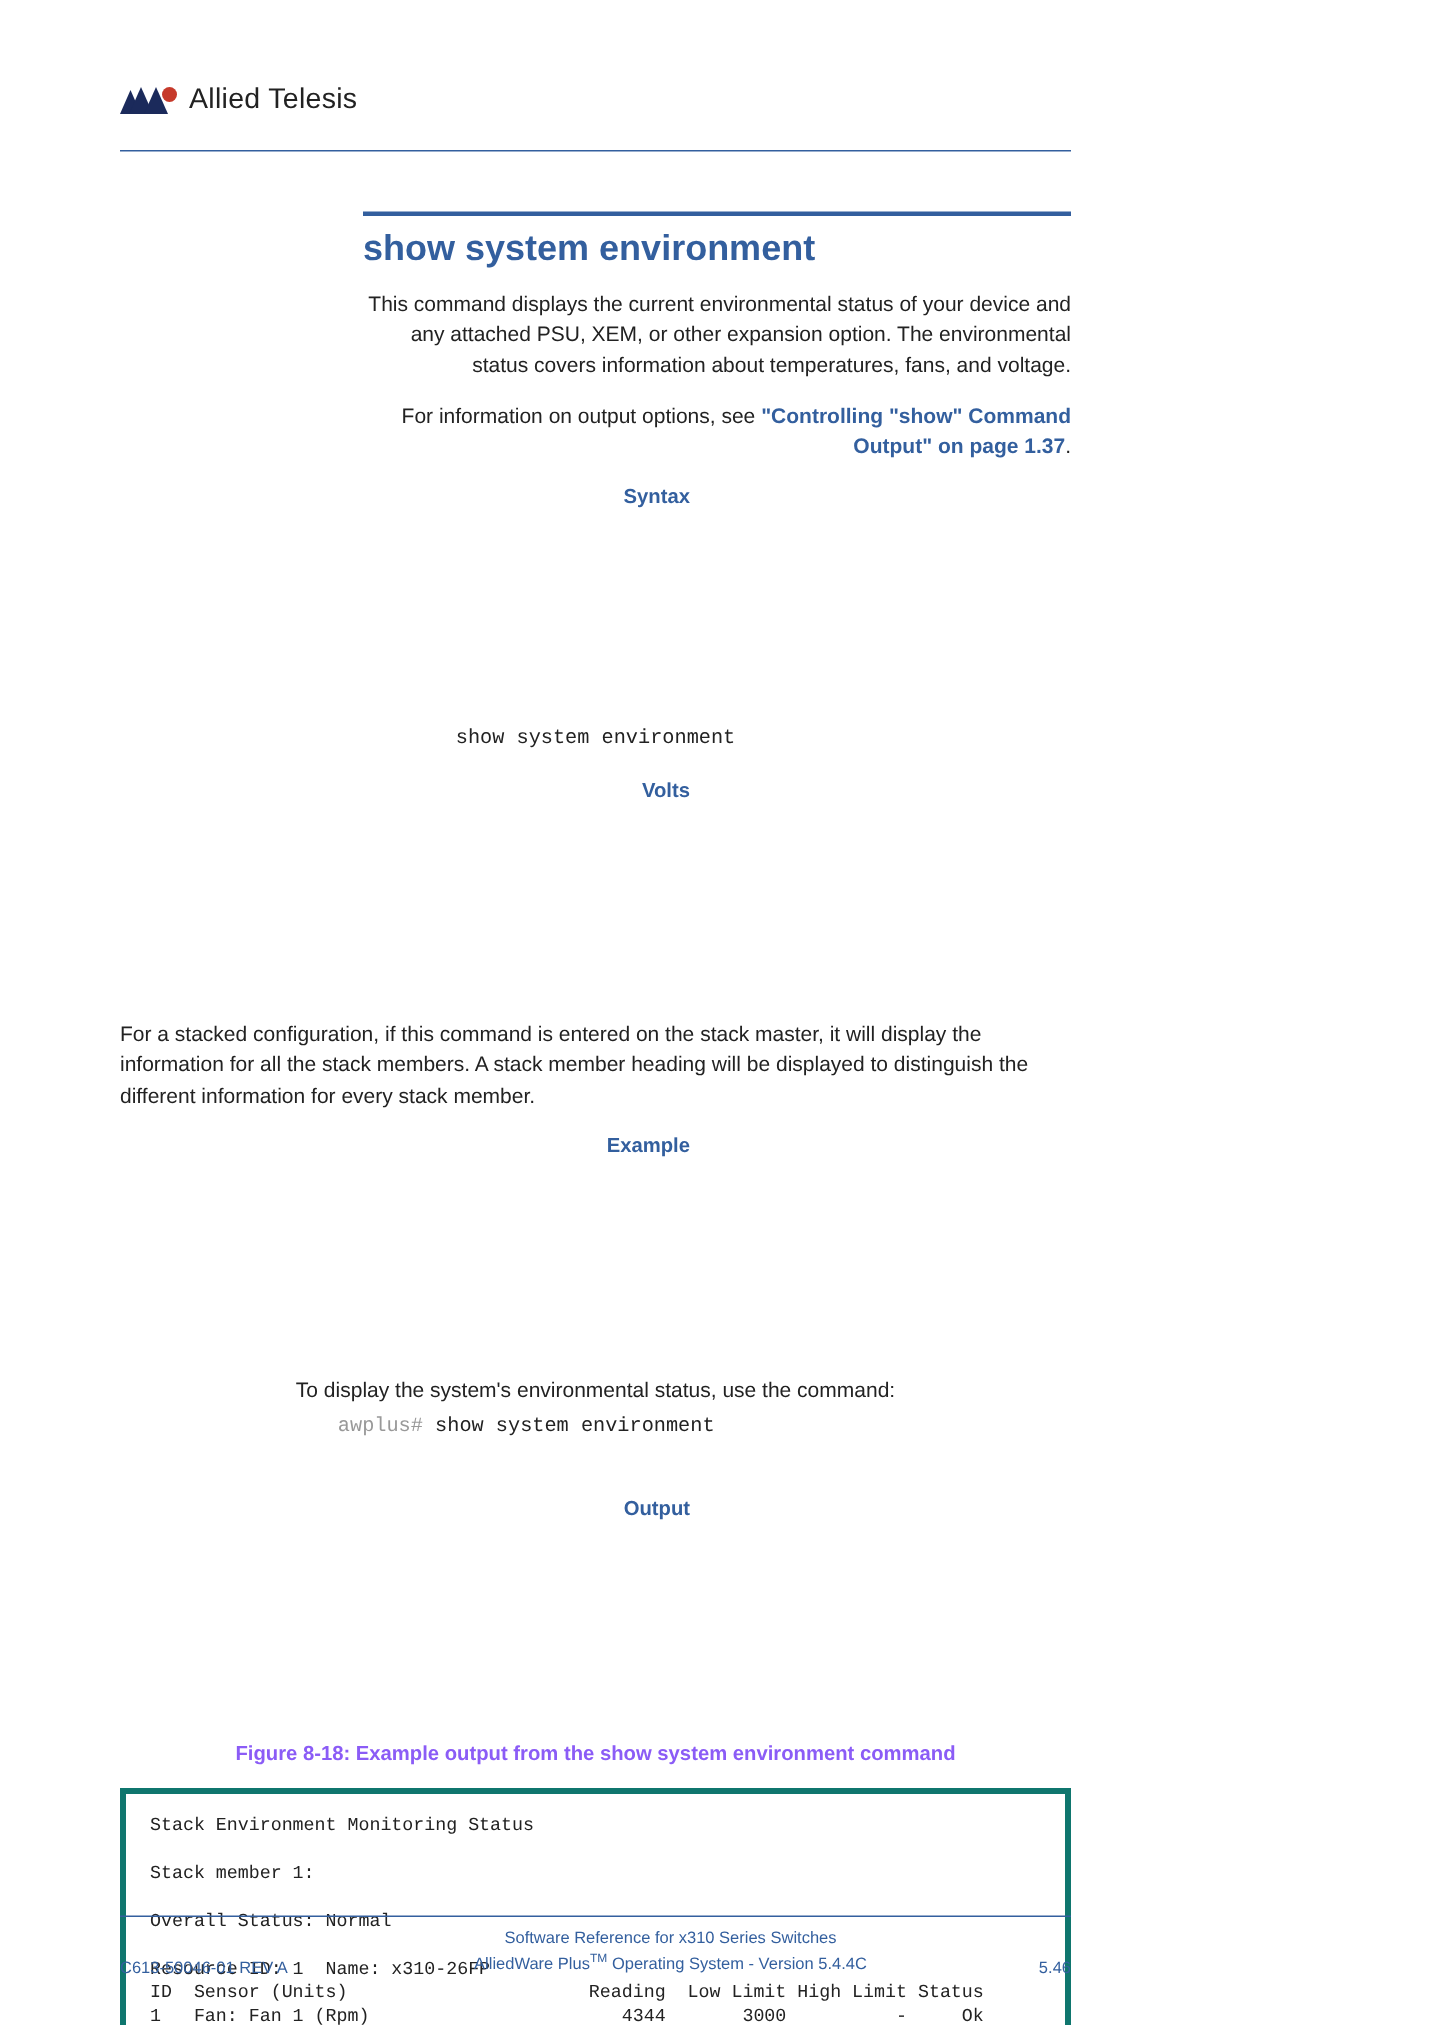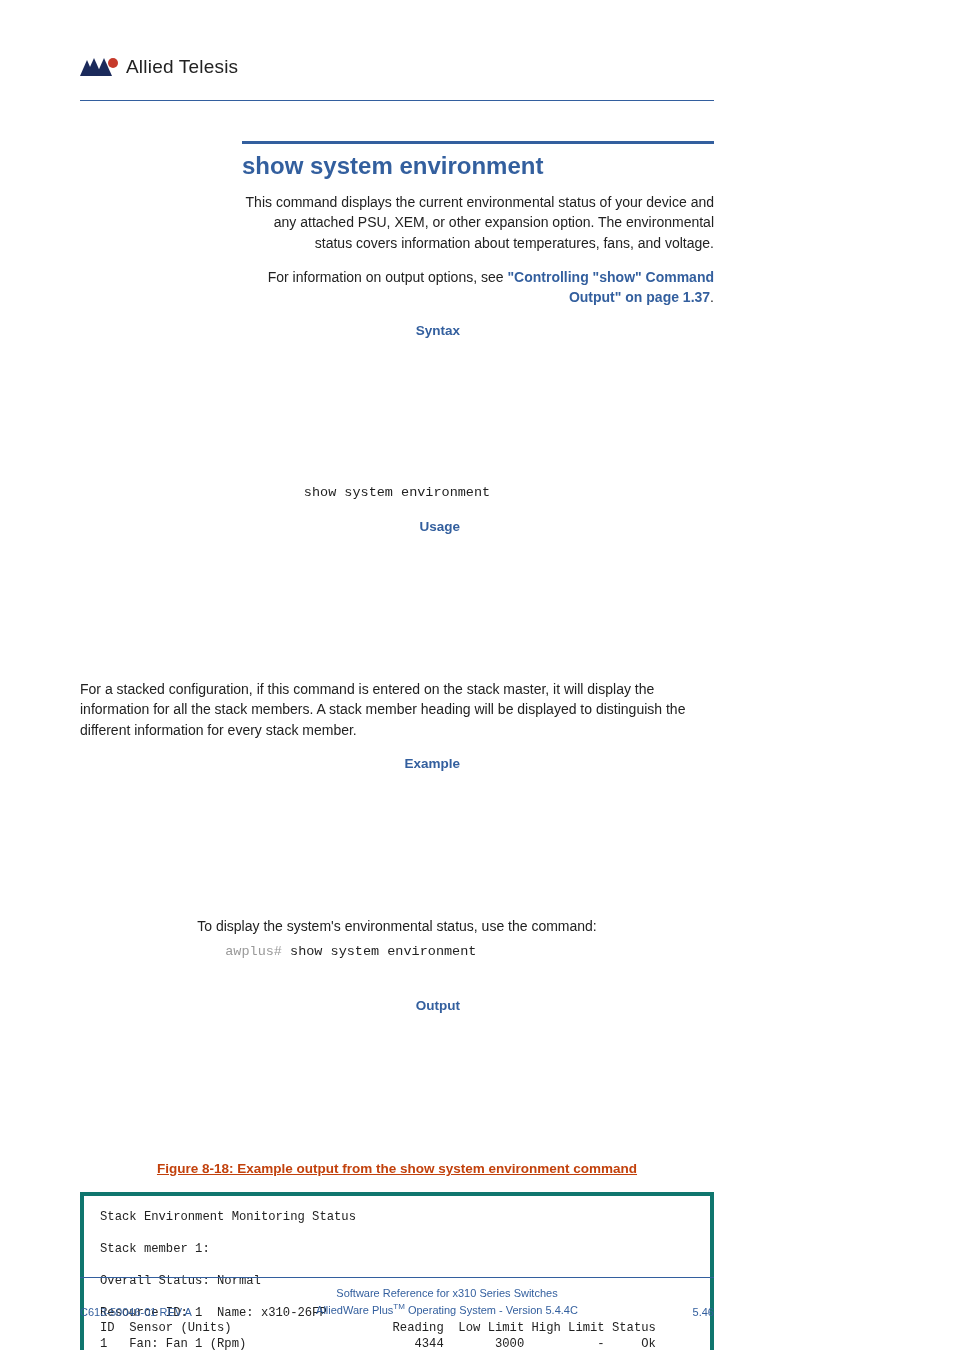--- a/index.html
+++ b/index.html
@@ -98,24 +98,23 @@
   }
   .prompt {
     color: #999;
     font-weight: 400;
   }
   .cmd-indent {
     margin-left: 28px;
     margin-top: 6px;
   }
   .fig-caption {
-    color: #c2410c;
+    color: #8b5cf6;
     font-weight: 700;
     font-size: 13.5px;
-    text-decoration: underline;
   }
   .output-box {
     border: 4px solid #0f766e;
     padding: 14px 16px;
     margin: 10px 0 0 0;
     font-family: "Courier New", Courier, monospace;
     font-size: 12.2px;
     line-height: 1.3;
     white-space: pre;
     color: #222;
@@ -192,21 +191,21 @@
 
   <div class="section-block">
 
     <div class="def-row">
       <div class="def-label">Syntax</div>
       <div class="def-body mono">show system environment</div>
     </div>
 
 
     <div class="def-row">
-      <div class="def-label">Usage</div>
+      <div class="def-label">Volts</div>
       <div class="def-body">For a stacked configuration, if this command is entered on the stack master, it will display the information for all the stack members. A stack member heading will be displayed to distinguish the different information for every stack member.</div>
     </div>
 
     <div class="def-row">
       <div class="def-label">Example</div>
       <div class="def-body">
         <span>To display the system's environmental status, use the command:</span>
         <div class="mono cmd-indent"><span class="prompt">awplus#</span><span> show system environment</span></div>
       </div>
     </div>

